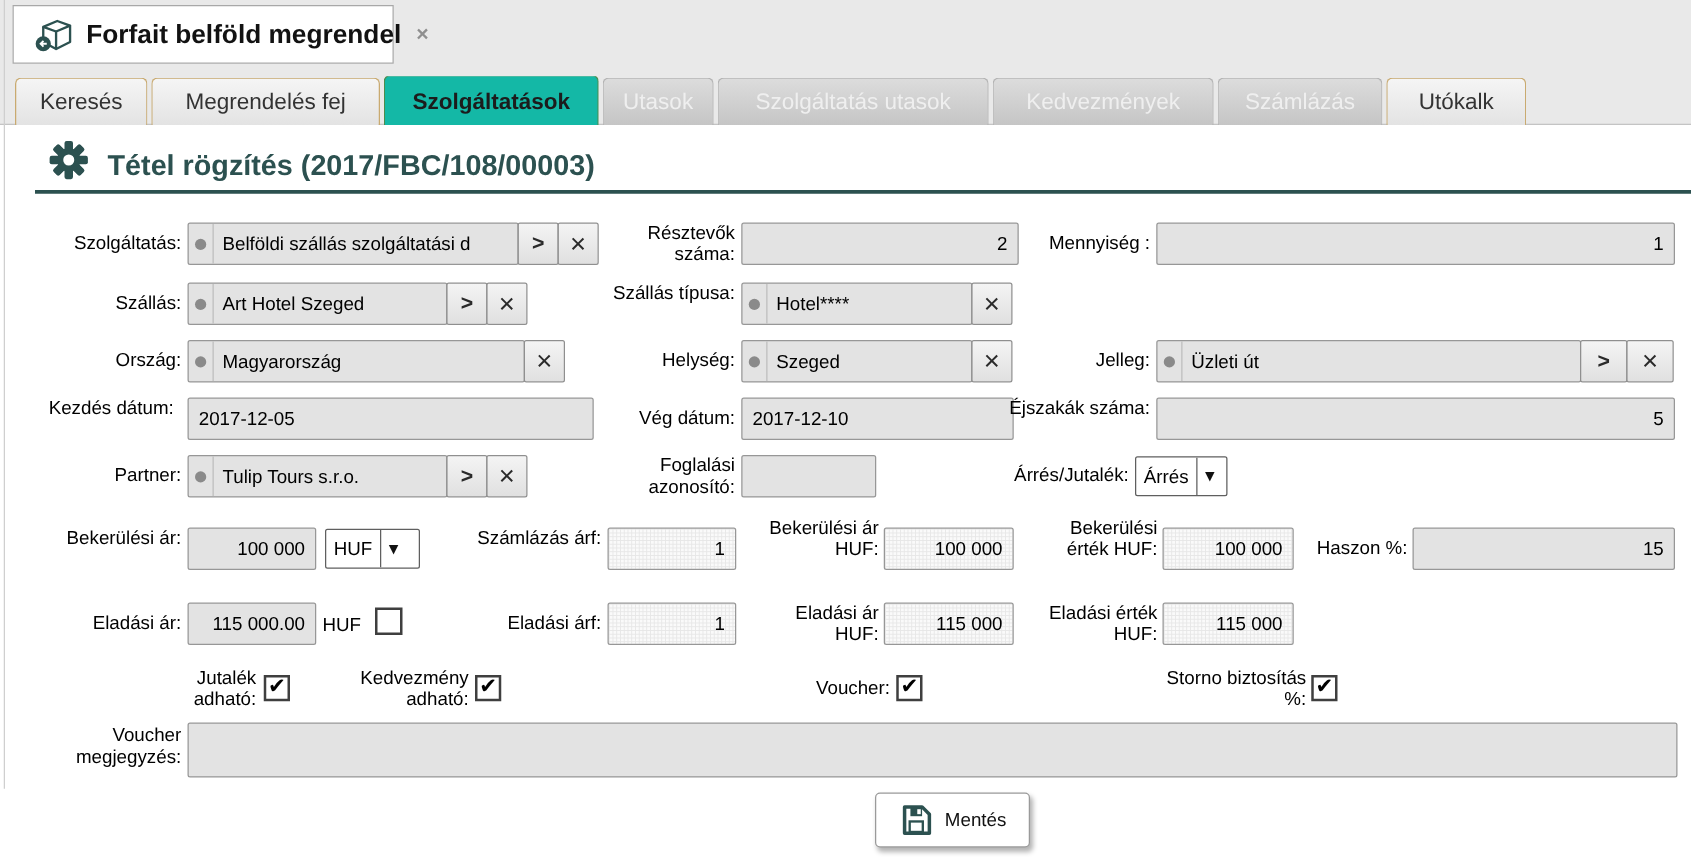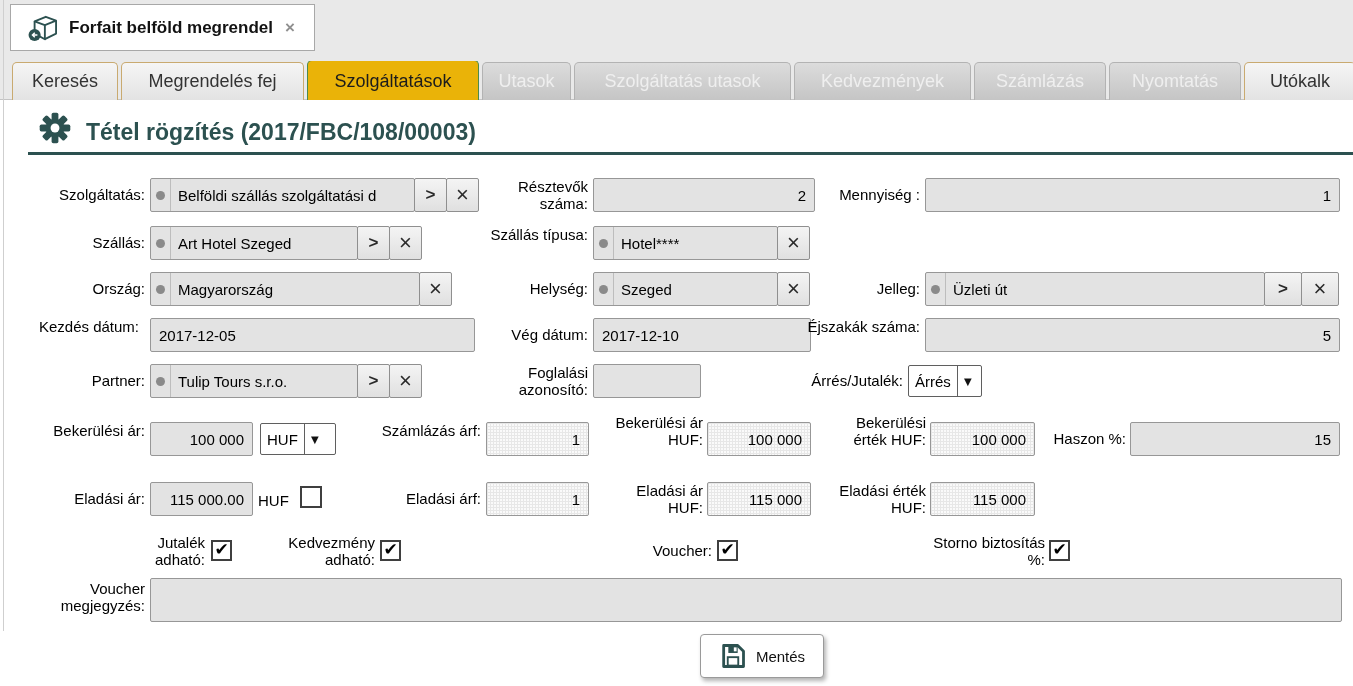--- a/index.html
+++ b/index.html
@@ -15,38 +15,38 @@
   .topstrip{
     position:absolute; left:0; top:0; width:1353px; height:100px;
     background:#e9e9e9; border-bottom:1px solid #c4c4c4;
   }
   .left-edge{ position:absolute; left:3px; top:0; width:1px; height:631px; background:#cfcfcf; }
   .wintab{
     position:absolute; left:10px; top:4px; width:305px; height:47px;
     background:#fff; border:1px solid #a8a8a8;
     display:flex; align-items:center; padding:0 12px 0 16px; z-index:4;
   }
-  .wintab .title{ font-size:17px; font-weight:bold; color:#121212; margin-left:10px; white-space:nowrap; }
+  .wintab .title{ font-size:21px; font-weight:bold; color:#121212; margin-left:10px; white-space:nowrap; }
   .wintab .close{ margin-left:12px; color:#8f8f8f; font-weight:bold; font-size:17px; cursor:default; }
   
   .tabs{
     position:absolute; left:12px; top:61px; width:1341px; height:39px;
     display:flex; align-items:flex-end; gap:3px; overflow:hidden; z-index:2;
   }
   .tab{
     height:38px; border:1px solid; border-bottom:none;
     border-radius:5px 5px 0 0;
     display:flex; align-items:center; justify-content:center;
     font-size:18px; white-space:nowrap; flex:none;
   }
   .tab.en{ background:linear-gradient(#f5f5f5,#e3e3e3); border-color:#c9aa70; color:#333; }
   .tab.dis{ background:linear-gradient(#dcdcdc,#c5c5c5); border-color:#b3b3b3; color:#efefef; }
   .tab.act{
-    background:#eab308; border-color:#4d8b4d; color:#1c1c1c;
-    height:41px; margin-bottom:-1px; position:relative; z-index:3;
+    background:#14b8a6; border-color:#4d8b4d; color:#1c1c1c;
+    height:41px; margin-bottom:-1px; position:relative; z-index:3;font-weight:bold;
   }
   
   .gear{ position:absolute; left:38px; top:111px; }
   .page-title{
     position:absolute; left:86px; top:119px;
     font-size:23px; font-weight:bold; color:#2c5150; white-space:nowrap;
   }
   .title-rule{ position:absolute; left:28px; top:152px; width:1325px; height:3px; background:#2c5150; }
   
   .lbl{
@@ -133,21 +133,20 @@
 </div>
 
 <div class="tabs">
   <div class="tab en" style="width:106px">Keresés</div>
   <div class="tab en" style="width:183px">Megrendelés fej</div>
   <div class="tab act" style="width:172px">Szolgáltatások</div>
   <div class="tab dis" style="width:89px">Utasok</div>
   <div class="tab dis" style="width:217px">Szolgáltatás utasok</div>
   <div class="tab dis" style="width:177px">Kedvezmények</div>
   <div class="tab dis" style="width:132px">Számlázás</div>
-  <div class="tab dis" style="width:132px">Nyomtatás</div>
   <div class="tab en" style="width:112px">Utókalk</div>
 </div>
 
 <span class="gear">
   <svg viewBox="0 0 40 40" width="34" height="34">
     <g fill="#2c5150">
       <rect x="16" y="2" width="8" height="36" rx="2"></rect>
       <rect x="2" y="16" width="36" height="8" rx="2"></rect>
       <rect x="16" y="2" width="8" height="36" rx="2" transform="rotate(45 20 20)"></rect>
       <rect x="16" y="2" width="8" height="36" rx="2" transform="rotate(-45 20 20)"></rect>

